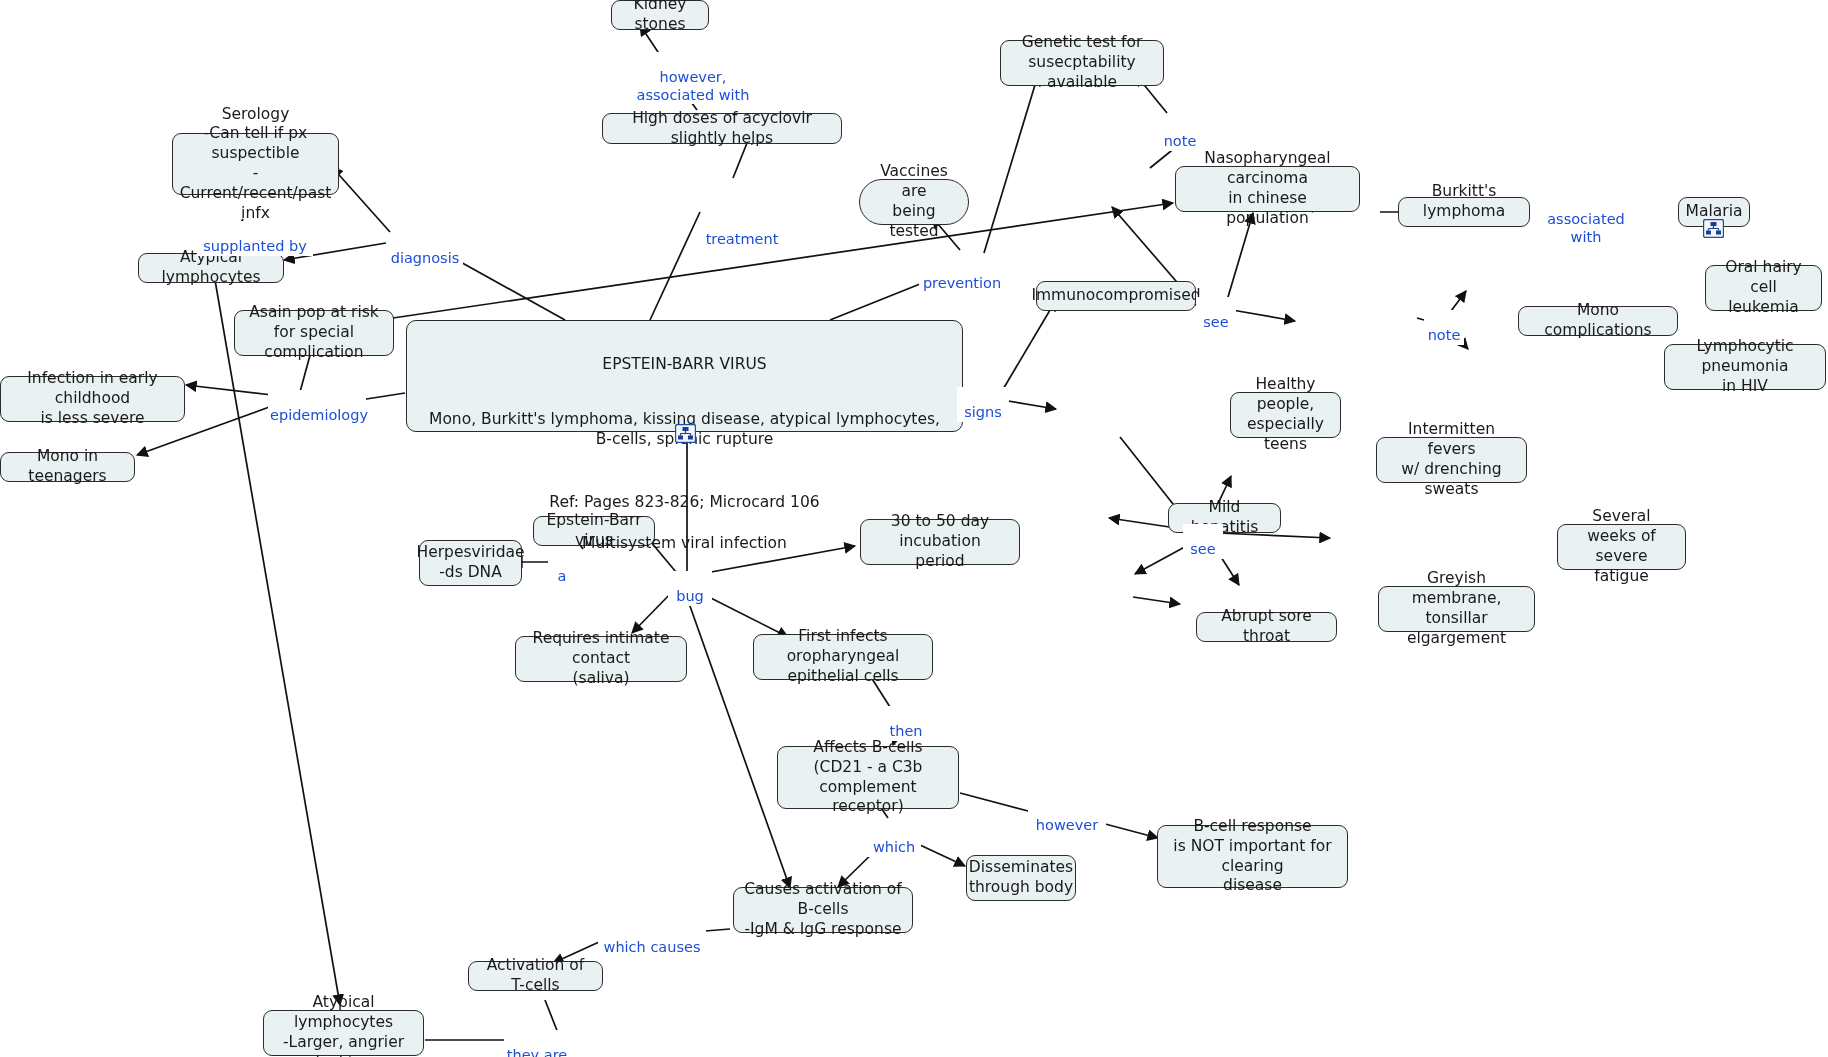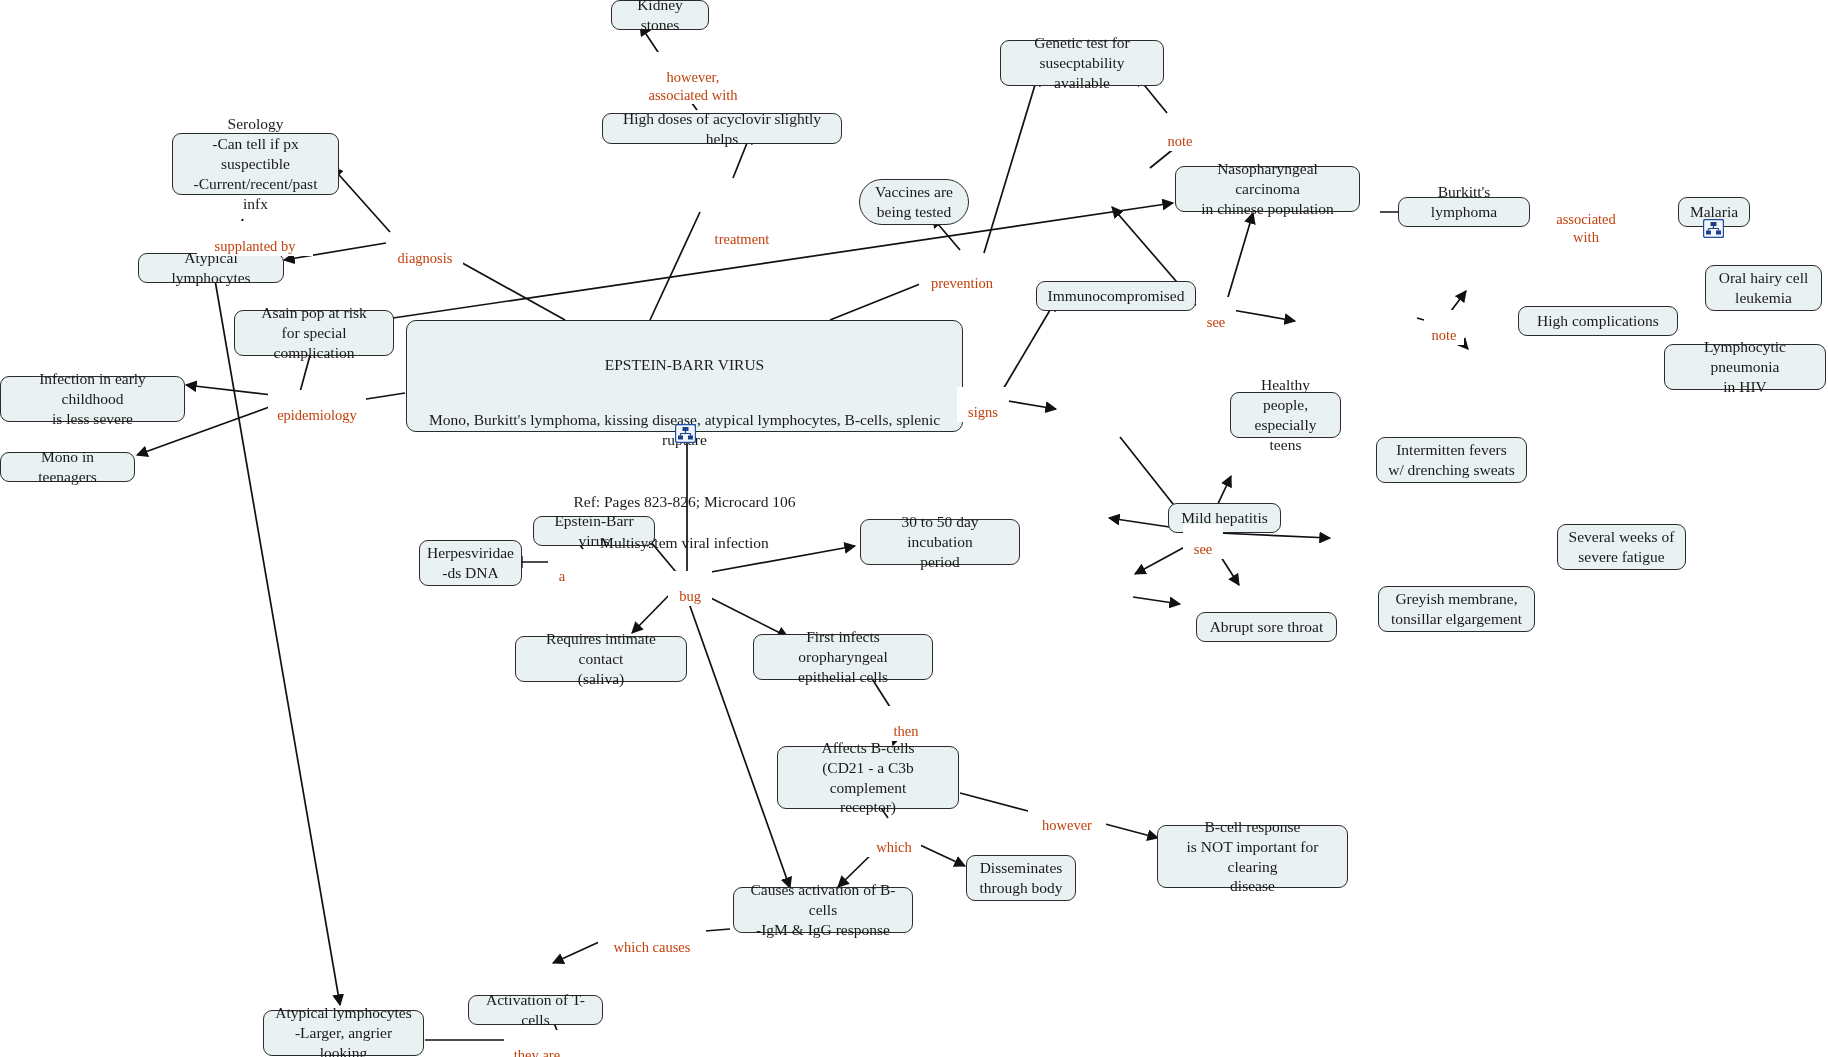--- a/index.html
+++ b/index.html
@@ -12,21 +12,20 @@
     width: 1828px;
     height: 1057px;
     position: relative;
     overflow: hidden;
   }
   #canvas {
     position: relative;
     width: 1828px;
     height: 890px;
     background: #ffffff;
-    font-family: Liberation Serif, serif;
   }
   #edges {
     position: absolute;
     left: 0;
     top: 0;
     width: 1828px;
     height: 1057px;
   }
   .node {
     position: absolute;
@@ -56,21 +55,21 @@
   }
   .central .c-sub {
     margin-bottom: 22px;
   }
   .central .c-ref {
     line-height: 1.35;
   }
   .link-label {
     position: absolute;
     font-size: 14.5px;
-    color: #c2410c;
+    color: #1d4ed8;
     text-align: center;
     white-space: pre-line;
     line-height: 1.2;
     background: #ffffff;
     z-index: 4;
     padding: 0 2px;
   }
   .cmap-badge {
     position: absolute;
     width: 21px;
@@ -240,21 +239,21 @@
       <rect x="13" y="11.5" width="5" height="4" fill="#1b3f8b"></rect>
       <path d="M10.5 7 L10.5 9.5 M5.5 9.5 L15.5 9.5 M5.5 9.5 L5.5 11.5 M15.5 9.5 L15.5 11.5" stroke="#1b3f8b" stroke-width="1.2" fill="none"></path>
     </svg>
   </div>
 
   <div class="node" style="left:1036px; top:281px; width:160px; height:30px;">
     <span>Immunocompromised</span>
   </div>
 
   <div class="node" style="left:1518px; top:306px; width:160px; height:30px;">
-    <span>High complications</span>
+    <span>Mono complications</span>
   </div>
 
   <div class="node" style="left:1705px; top:265px; width:117px; height:46px;">
     <span>Oral hairy cell
 leukemia</span>
   </div>
 
   <div class="node" style="left:1664px; top:344px; width:162px; height:46px;">
     <span>Lymphocytic pneumonia
 in HIV</span>
@@ -327,21 +326,21 @@
     <span>B-cell response
 is NOT important for clearing
 disease</span>
   </div>
 
   <div class="node" style="left:733px; top:887px; width:180px; height:46px;">
     <span>Causes activation of B-cells
 -IgM &amp; IgG response</span>
   </div>
 
-  <div class="node" style="left:468px; top:961px; width:135px; height:30px;margin-top:34px;">
+  <div class="node" style="left:468px; top:961px; width:135px; height:30px;">
     <span>Activation of T-cells</span>
   </div>
 
   <div class="node" style="left:263px; top:1010px; width:161px; height:46px;">
     <span>Atypical lymphocytes
 -Larger, angrier looking</span>
   </div>
 
   <div class="node central" style="left:406px; top:320px; width:557px; height:112px;">
     <div class="c-title">EPSTEIN-BARR VIRUS</div>

